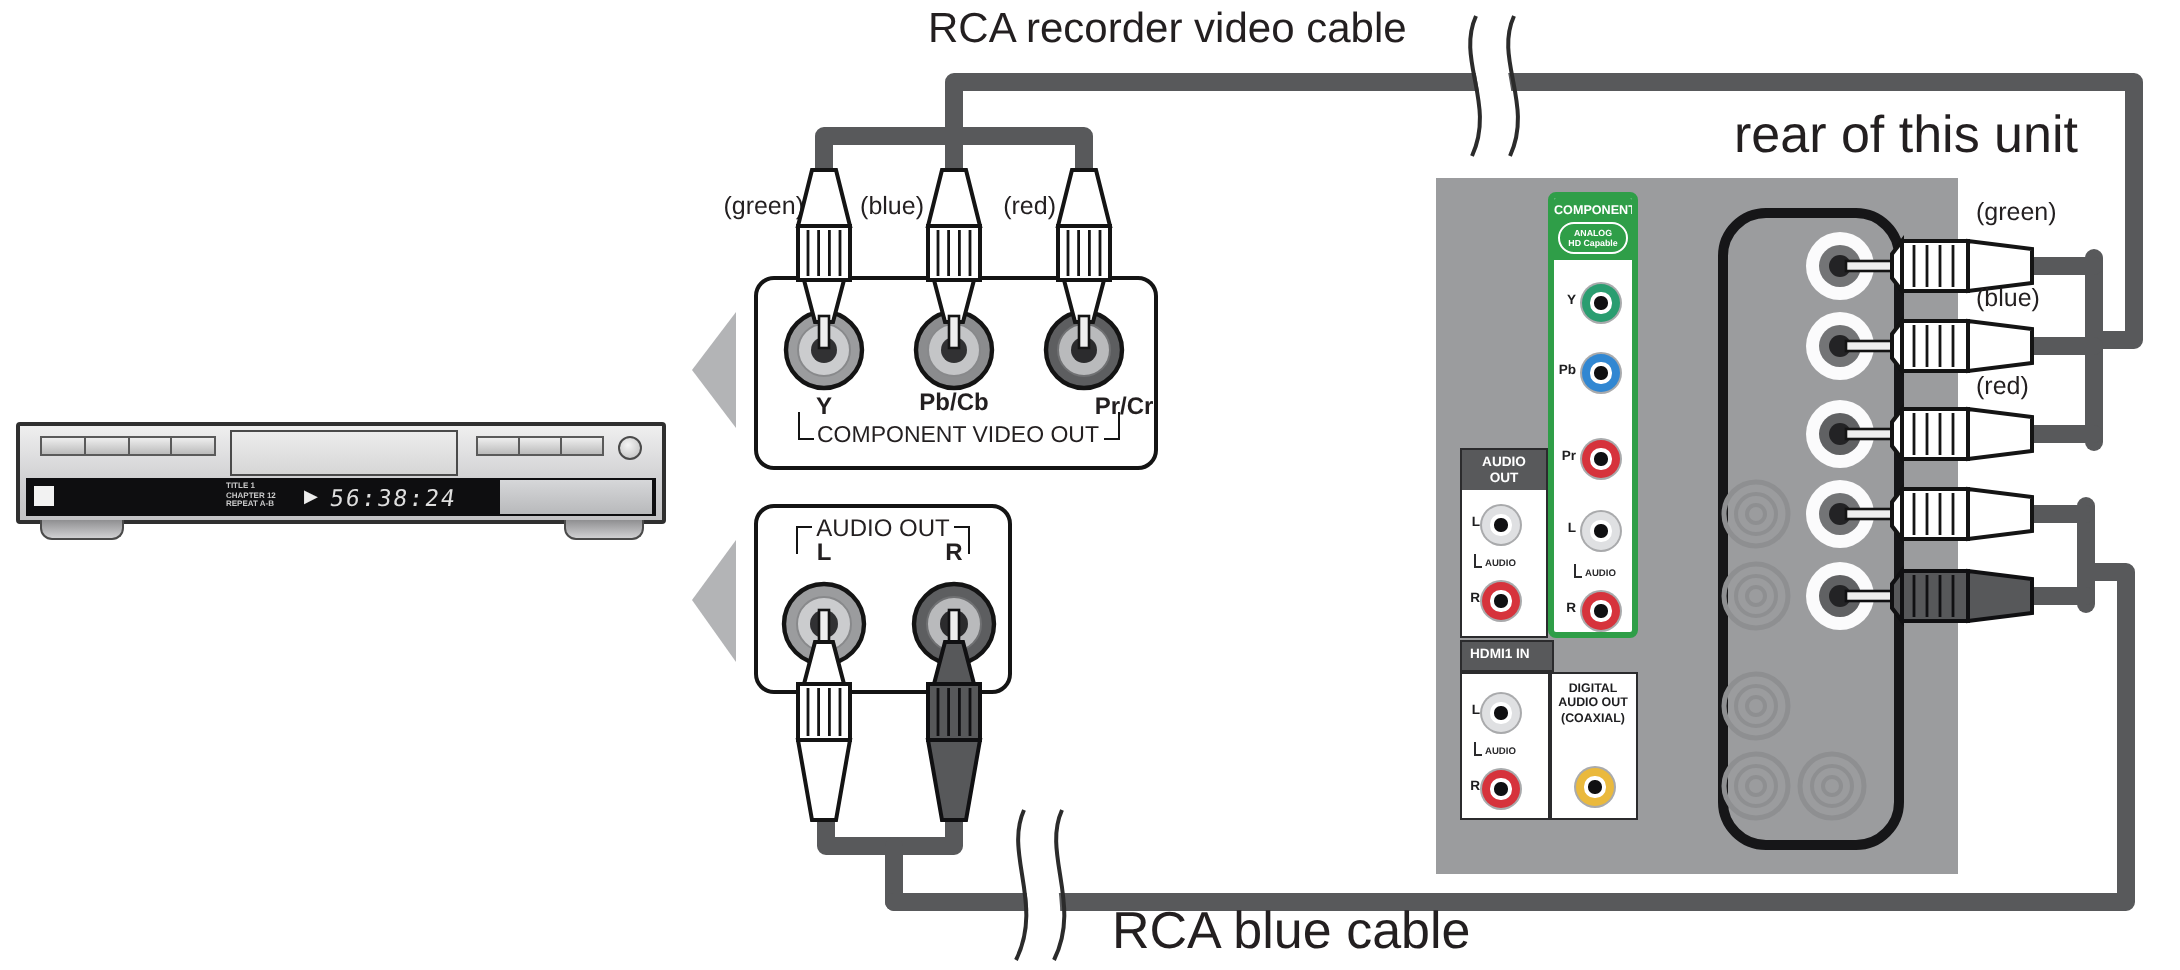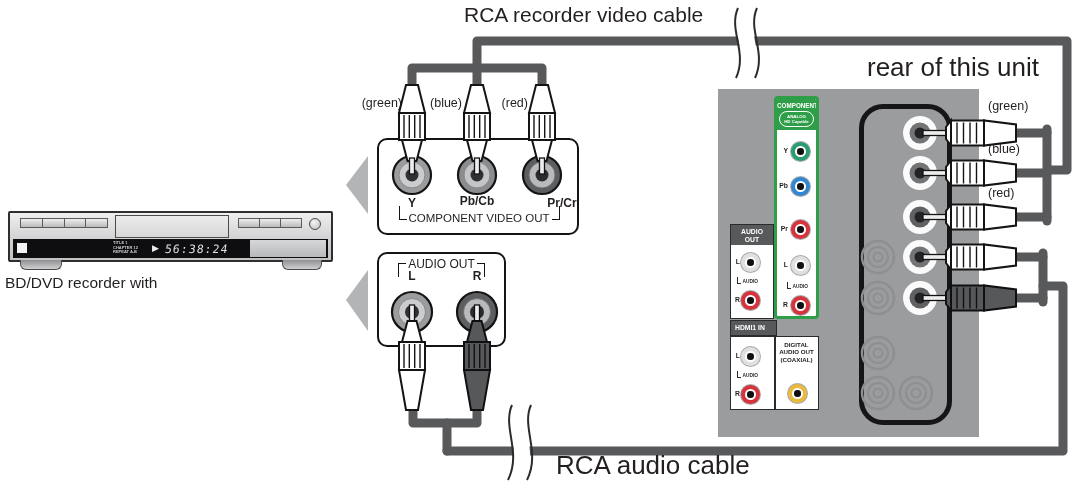--- a/index.html
+++ b/index.html
@@ -92,21 +92,20 @@
         <div>REPEAT A-B</div>
       </div>
       <div class="rec-play">▶</div>
       <div class="rec-time">56:38:24</div>
       <div class="rec-inset"></div>
     </div>
   </div>
   <div class="rec-foot" style="left:20px;width:42px;"></div>
   <div class="rec-foot" style="left:282px;width:40px;"></div>
   <div class="caption">
-    <div>BD/DVD recorder with</div>
   </div>
 
   <div class="panel" style="left:377px;top:138px;width:202px;height:97px;"></div>
   <div class="jacklab" style="left:382px;top:196px;width:60px;">Y</div>
   <div class="jacklab" style="left:447px;top:194px;width:60px;">Pb/Cb</div>
   <div class="jacklab" style="left:532px;top:196px;width:60px;">Pr/Cr</div>
   <div class="brk bot" style="left:386px;top:212px;width:186px;">
     <span class="cl"></span>
       <b>COMPONENT VIDEO OUT</b>
       <span class="cr"></span>
@@ -420,18 +419,18 @@
       <line x1="957" y1="287.5" x2="957" y2="308.5" stroke-width="1.4"></line>
         <line x1="963.5" y1="287.5" x2="963.5" y2="308.5" stroke-width="1.4"></line>
         <line x1="970" y1="287.5" x2="970" y2="308.5" stroke-width="1.4"></line>
         <line x1="976.5" y1="287.5" x2="976.5" y2="308.5" stroke-width="1.4"></line>
       <polygon points="984,285.5 984,310.5 1016,306.5 1016,289.5"></polygon>
     </g>
   </svg>
 
   <div class="biglab" style="left:464px;top:3px;">RCA recorder video cable</div>
   <div class="midlab" style="left:867px;top:52px;">rear of this unit</div>
-  <div class="midlab" style="left:556px;top:450px;">RCA audio cable</div>
+  <div class="midlab" style="left:556px;top:450px;">RCA blue cable</div>
   <div class="pluglab" style="left:988px;top:99px;">(green)</div>
   <div class="pluglab" style="left:988px;top:142px;">(blue)</div>
   <div class="pluglab" style="left:988px;top:186px;">(red)</div>
 
 </div>
 
 </body></html>

